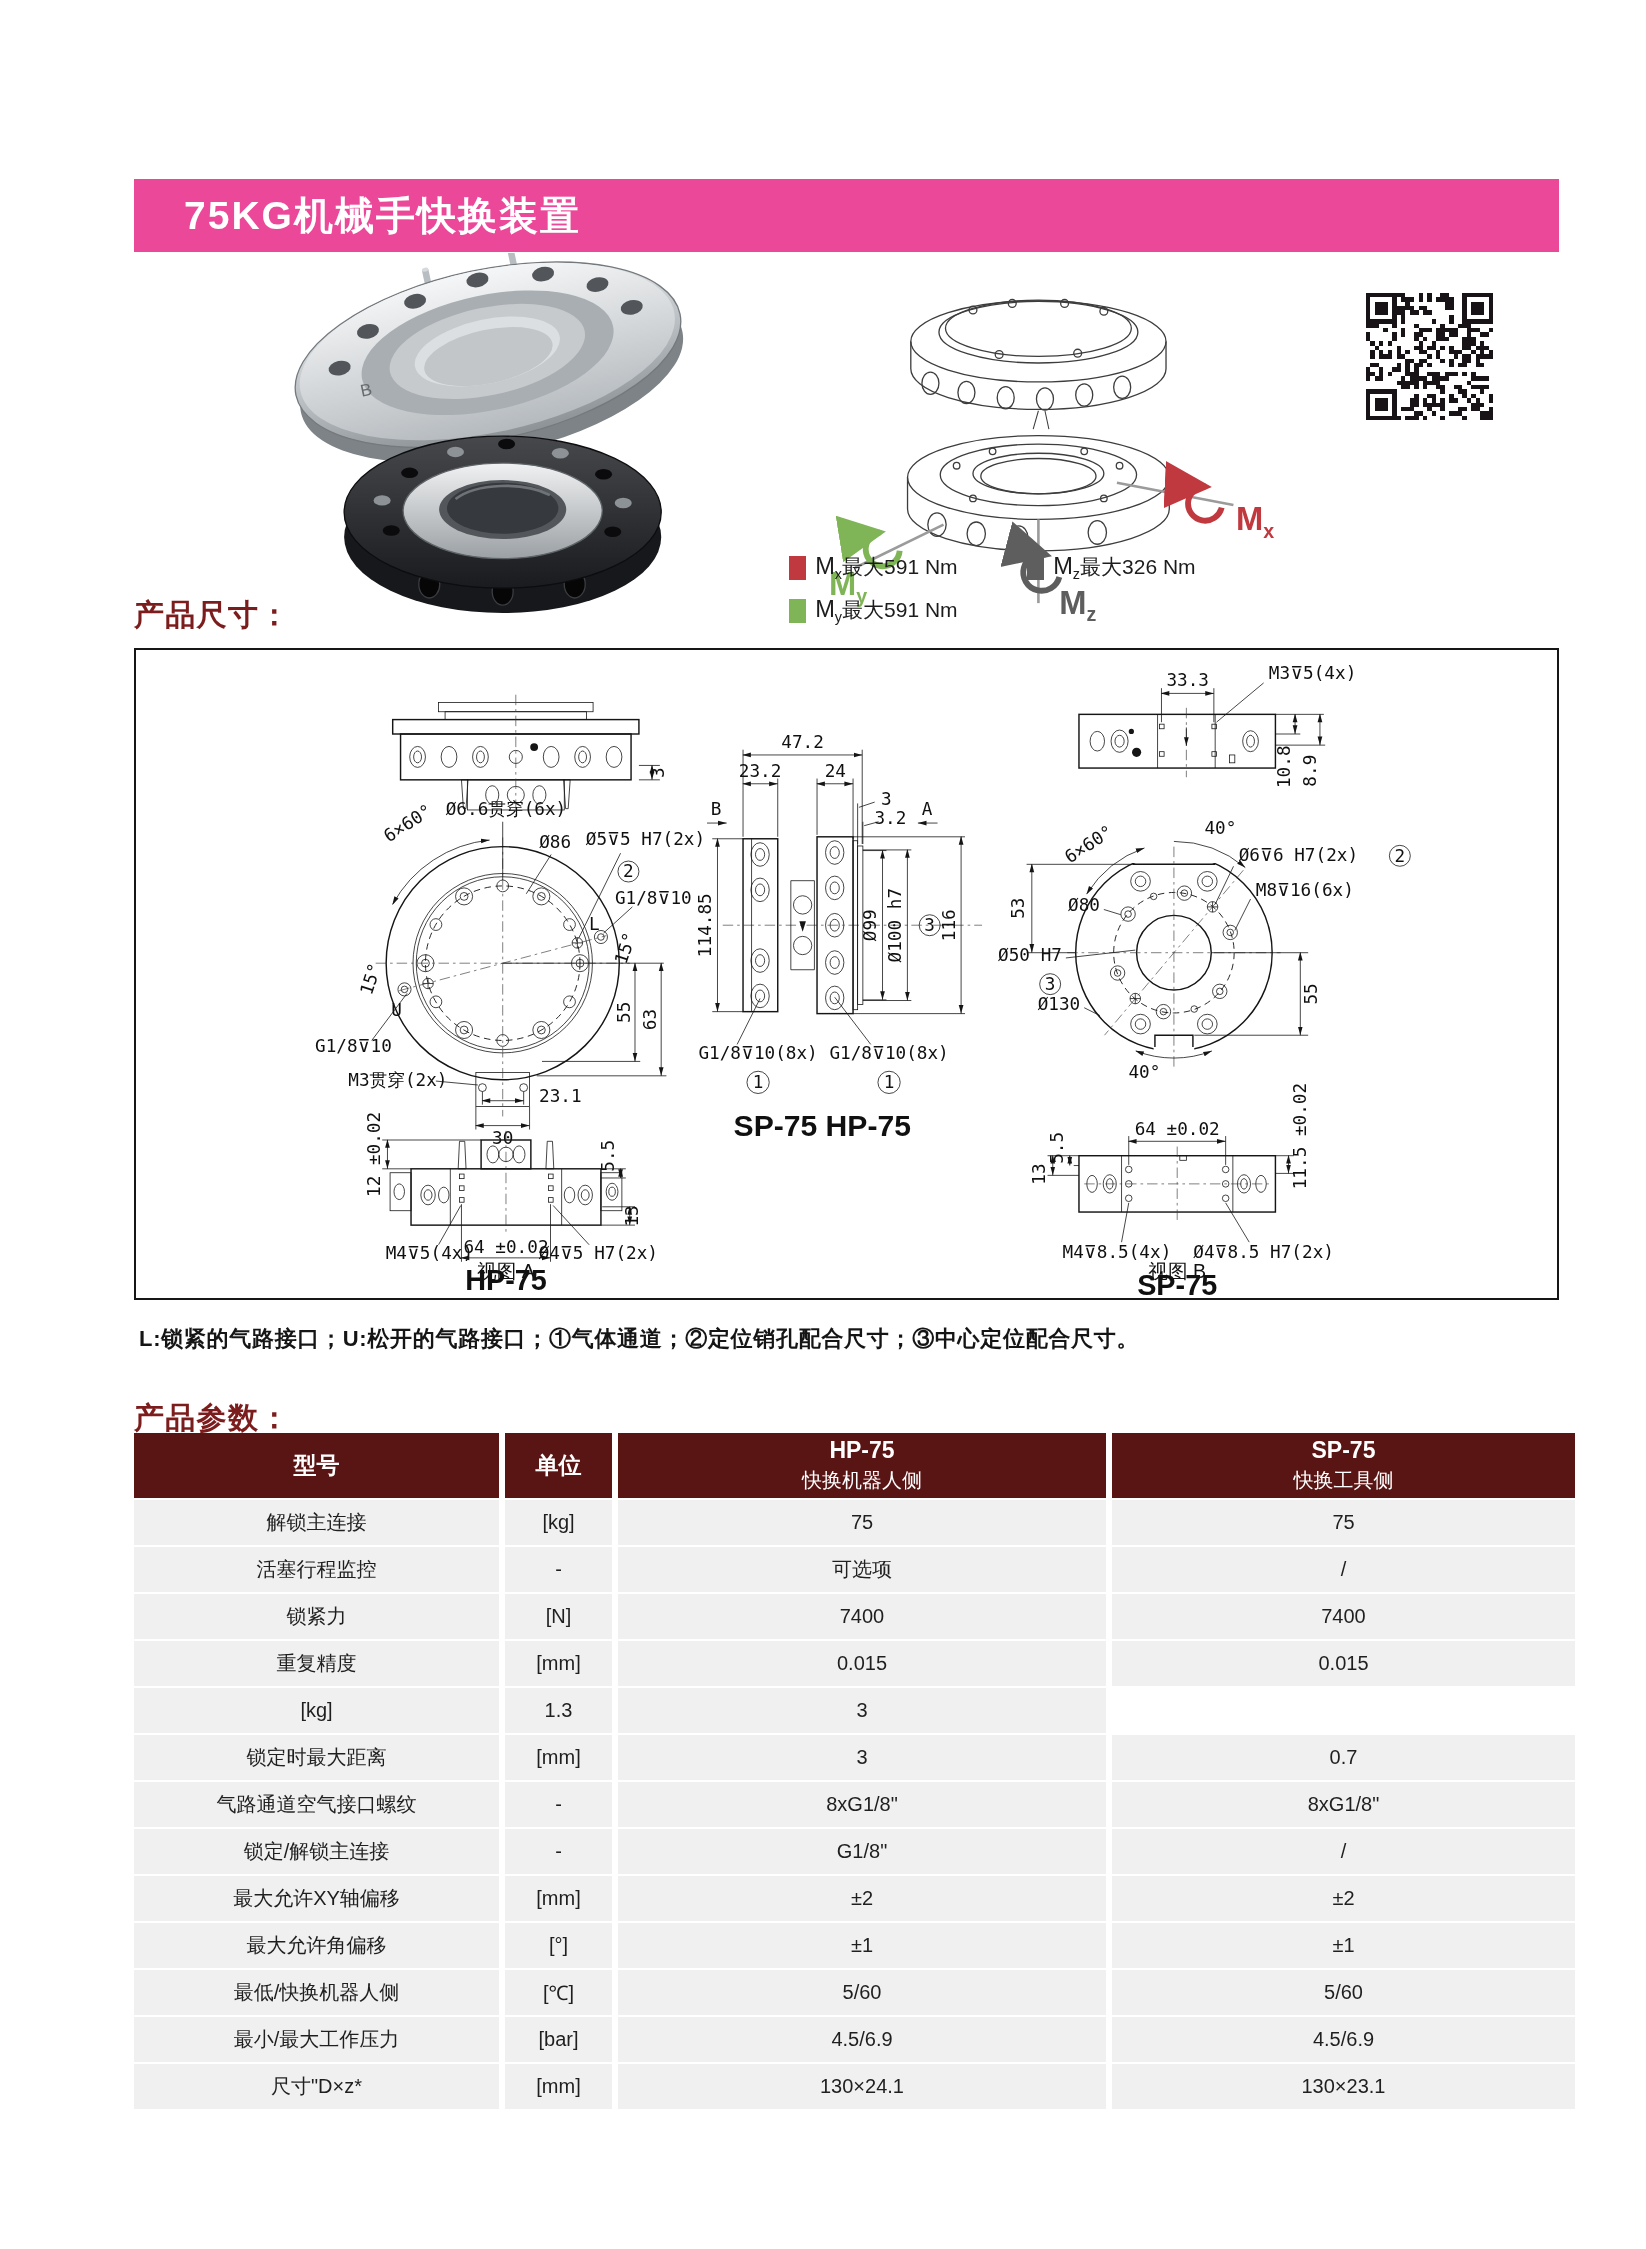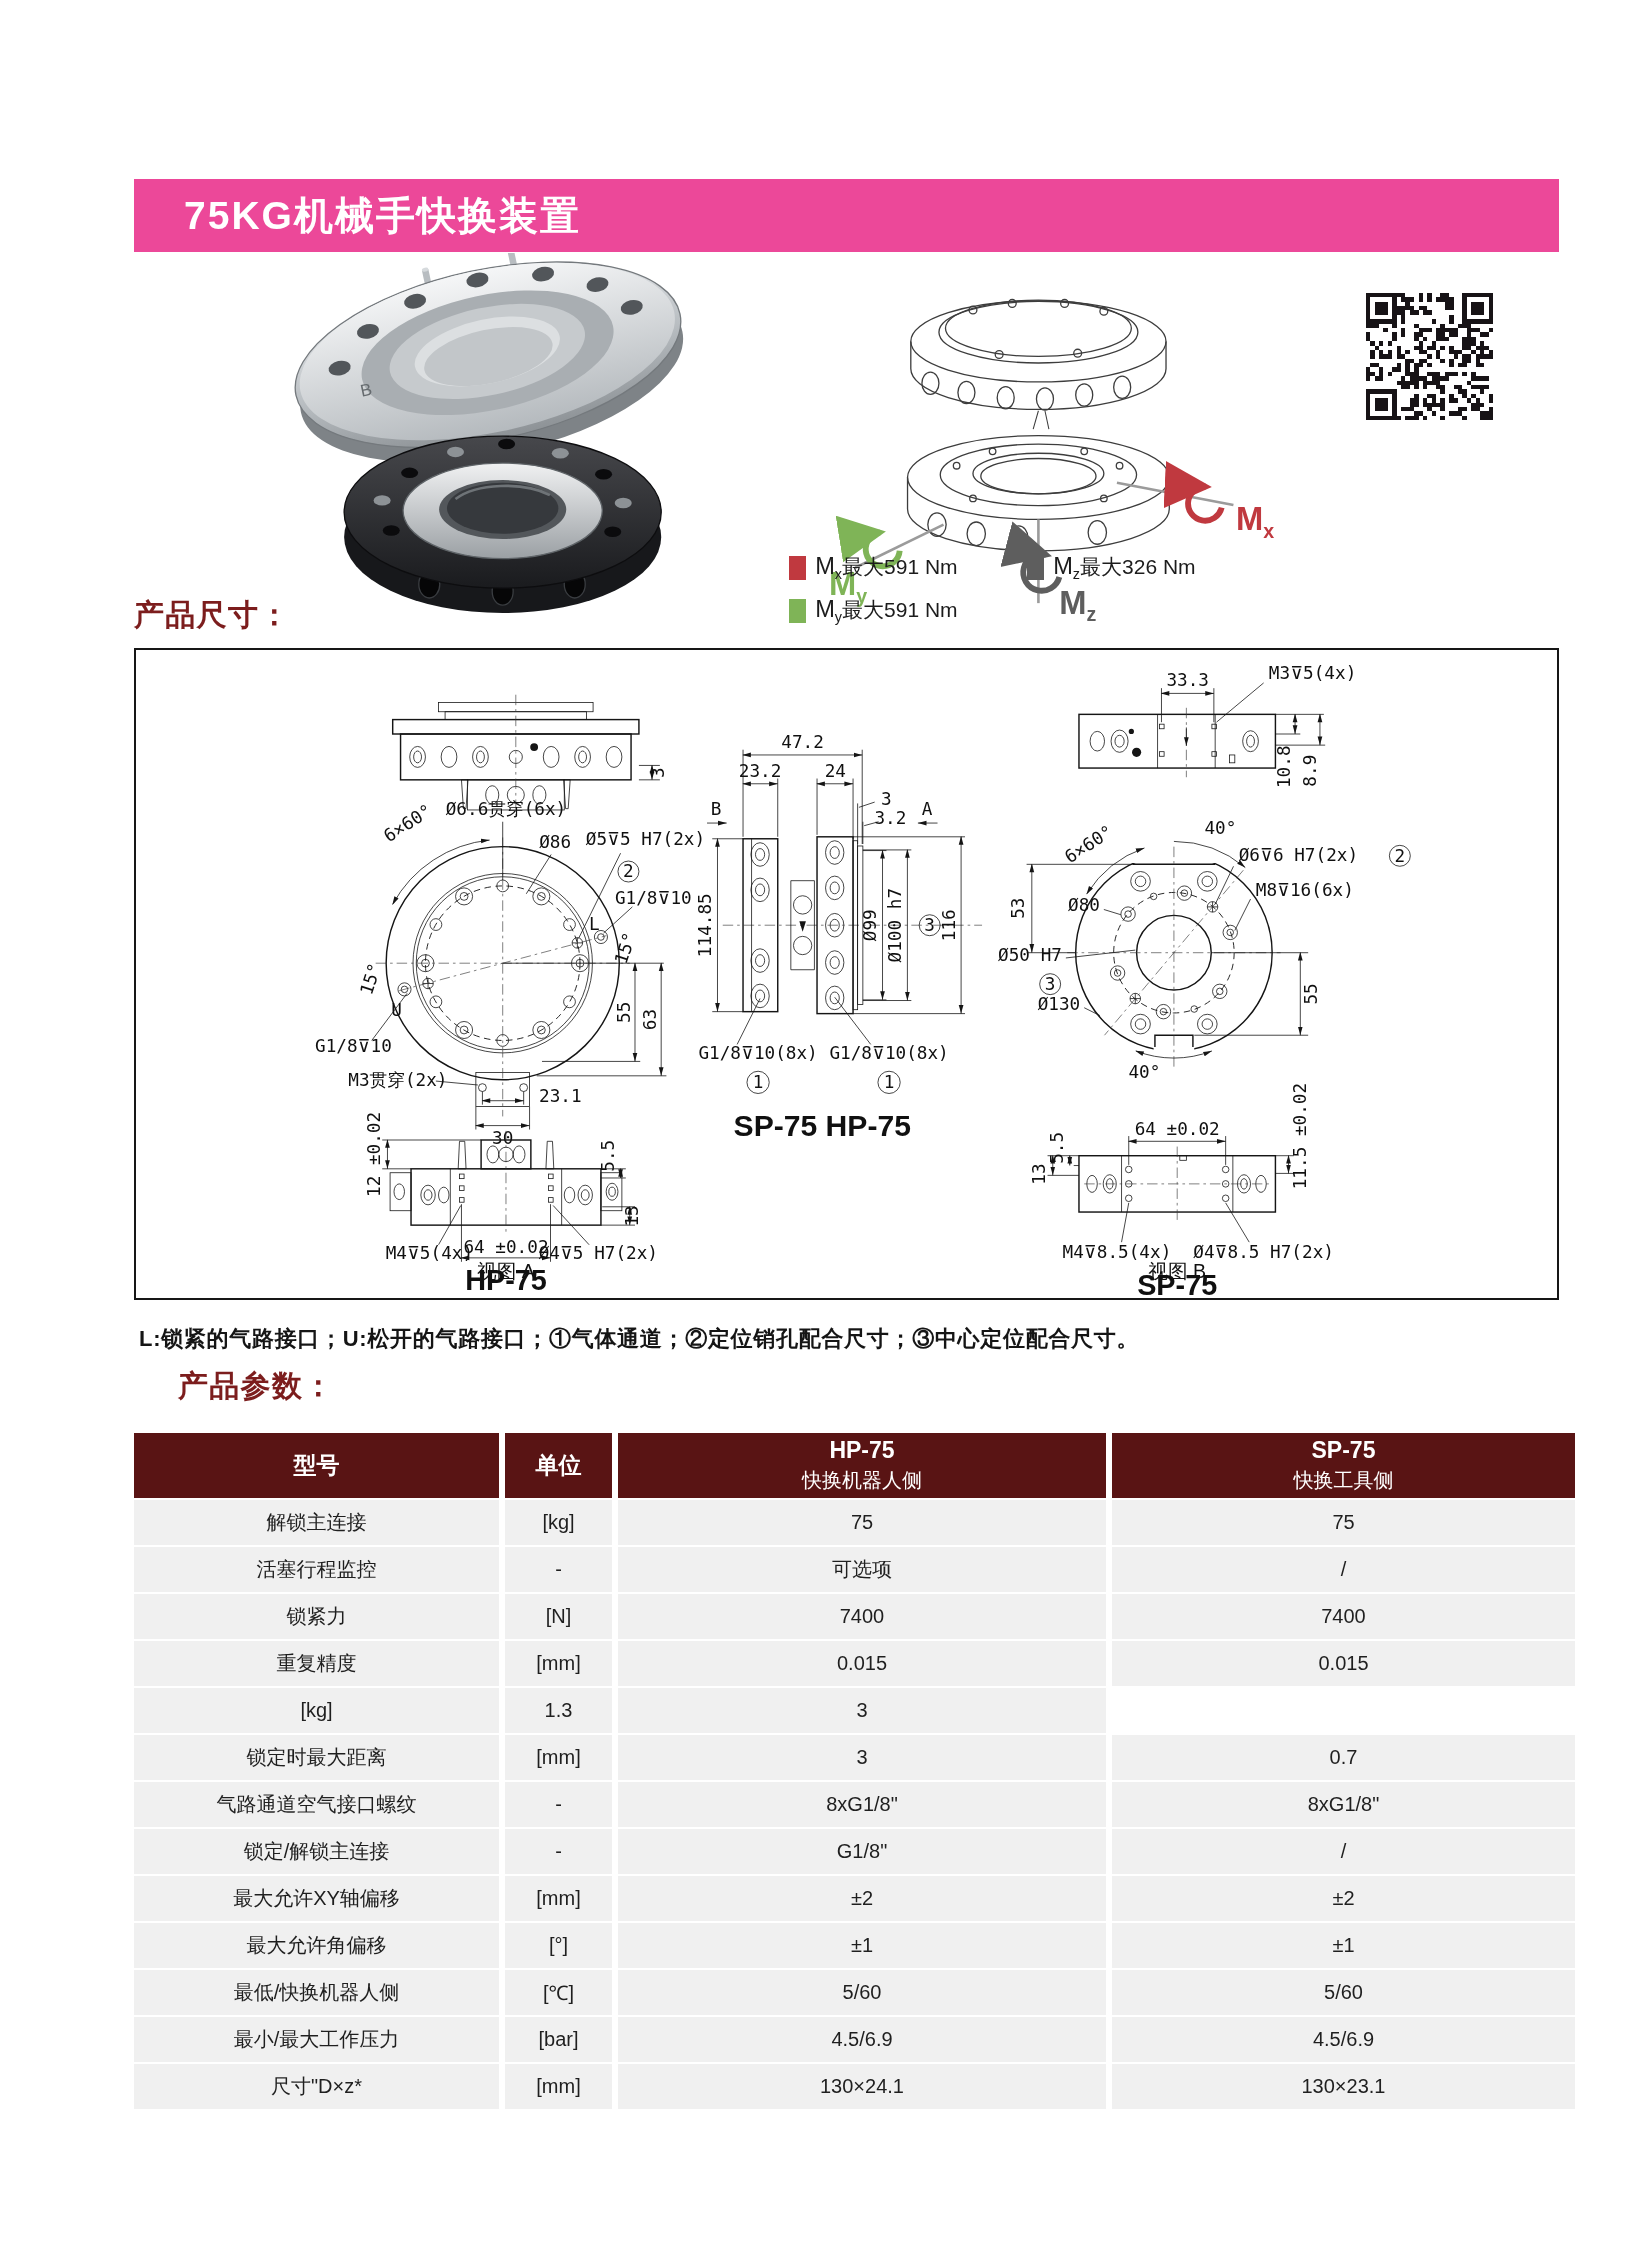--- a/index.html
+++ b/index.html
@@ -893,21 +893,21 @@
       <line class="dl" x1="1664" y1="844" x2="1700" y2="904"></line>
       <text class="dimtxt" x="1722" y="928" text-anchor="middle">Ø4⊽8.5 H7(2x)</text>
       <text class="vcap" x="1590" y="958" text-anchor="middle">视图 B</text>
       <text class="cap" x="1590" y="984" text-anchor="middle" style="font-size:44px" dy="0">SP-75</text>
     </g>
   </svg>
   </div>
 
   <div class="note">L:锁紧的气路接口；U:松开的气路接口；①气体通道；②定位销孔配合尺寸；③中心定位配合尺寸。</div>
 
-  <div class="seclabel" style="top:1366px;margin-left:44px;">产品参数：</div>
+  <div class="seclabel" style="top:1398px;">产品参数：</div>
 
   <div class="ptable">
     <div class="thead">
       <div class="thcell">
         <span class="l1">型号</span>
       </div>
       <div class="thcell">
         <span class="l1">单位</span>
       </div>
       <div class="thcell">

